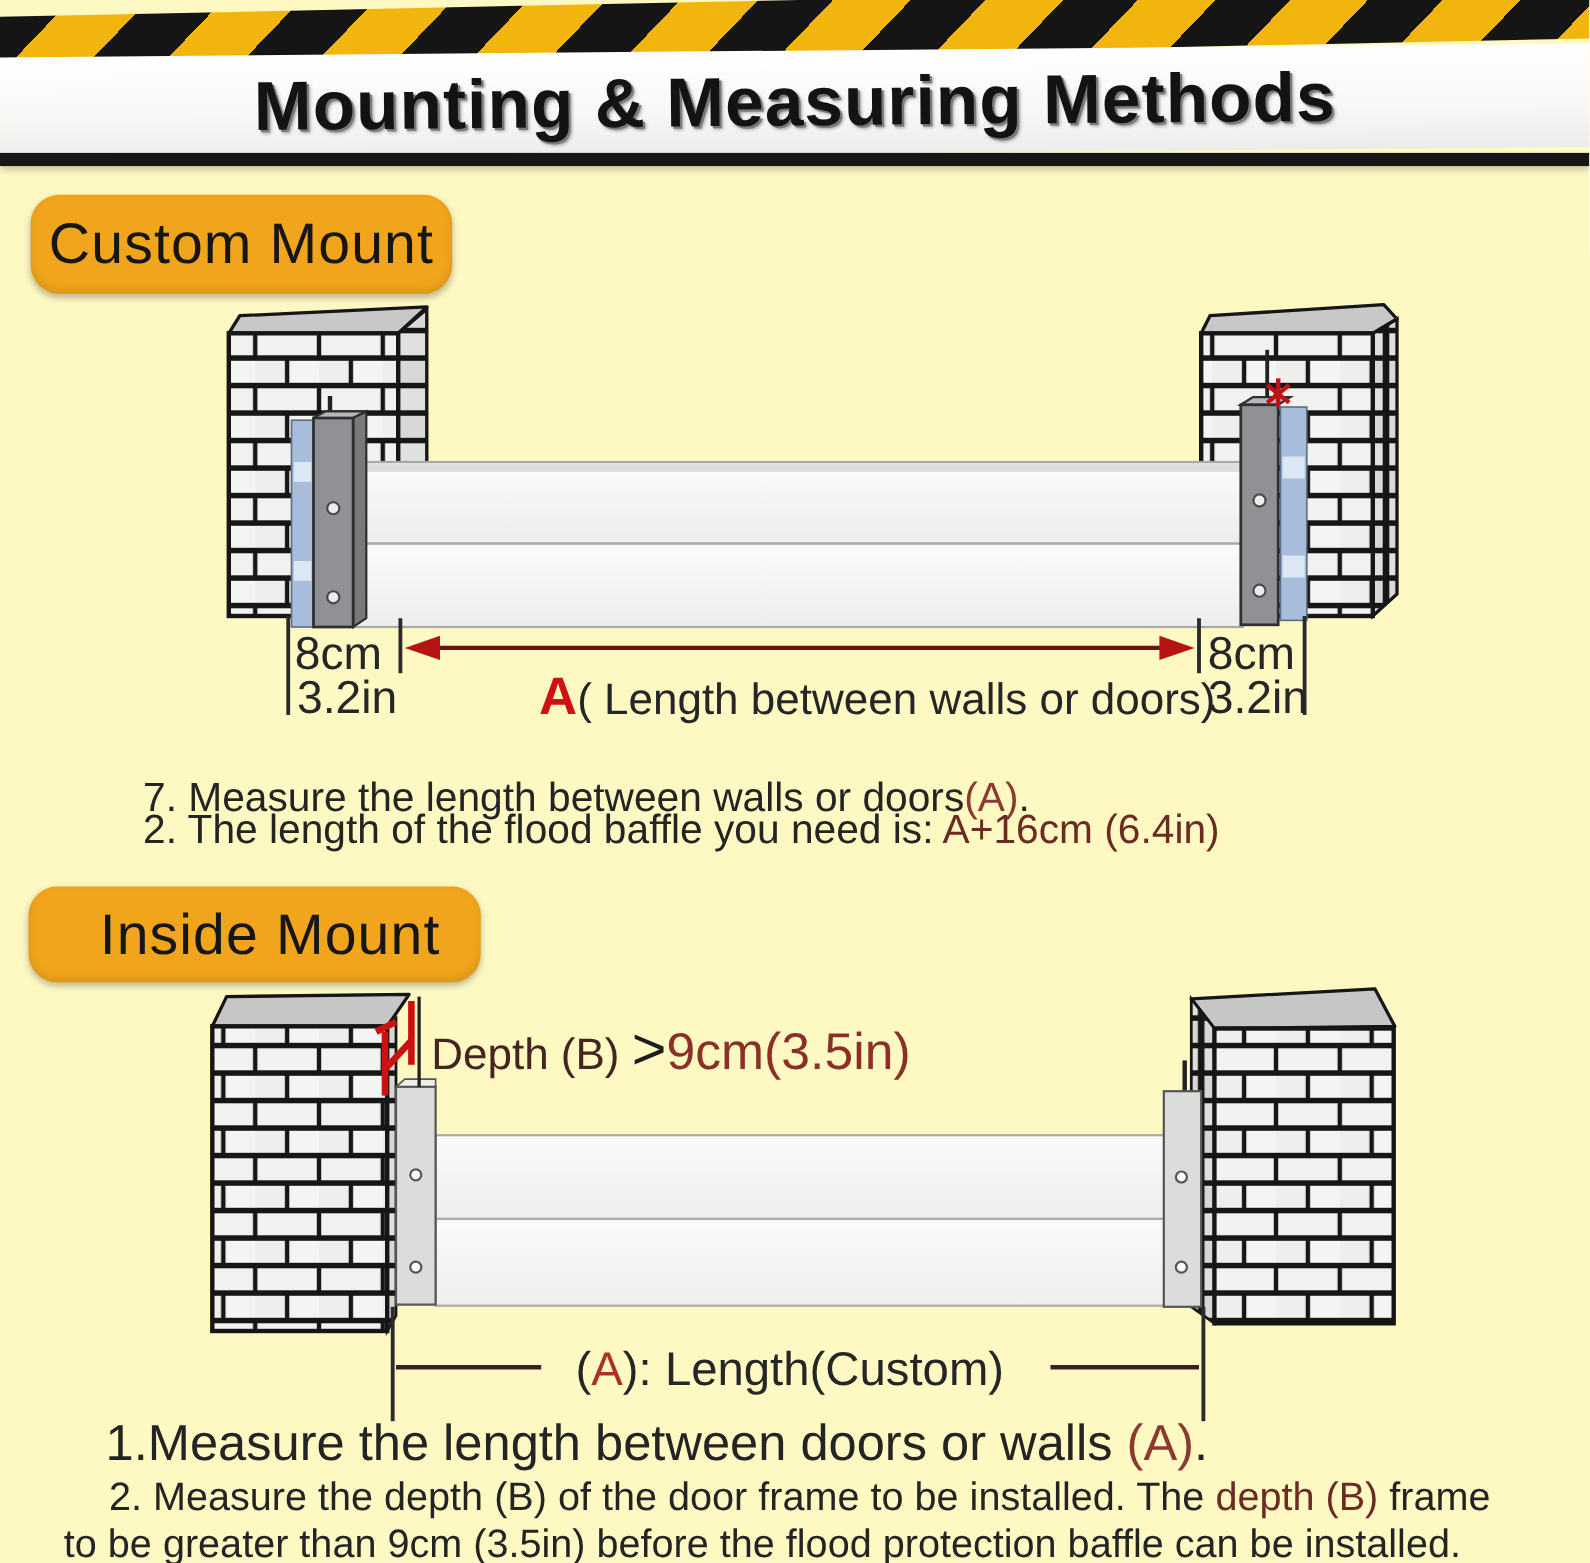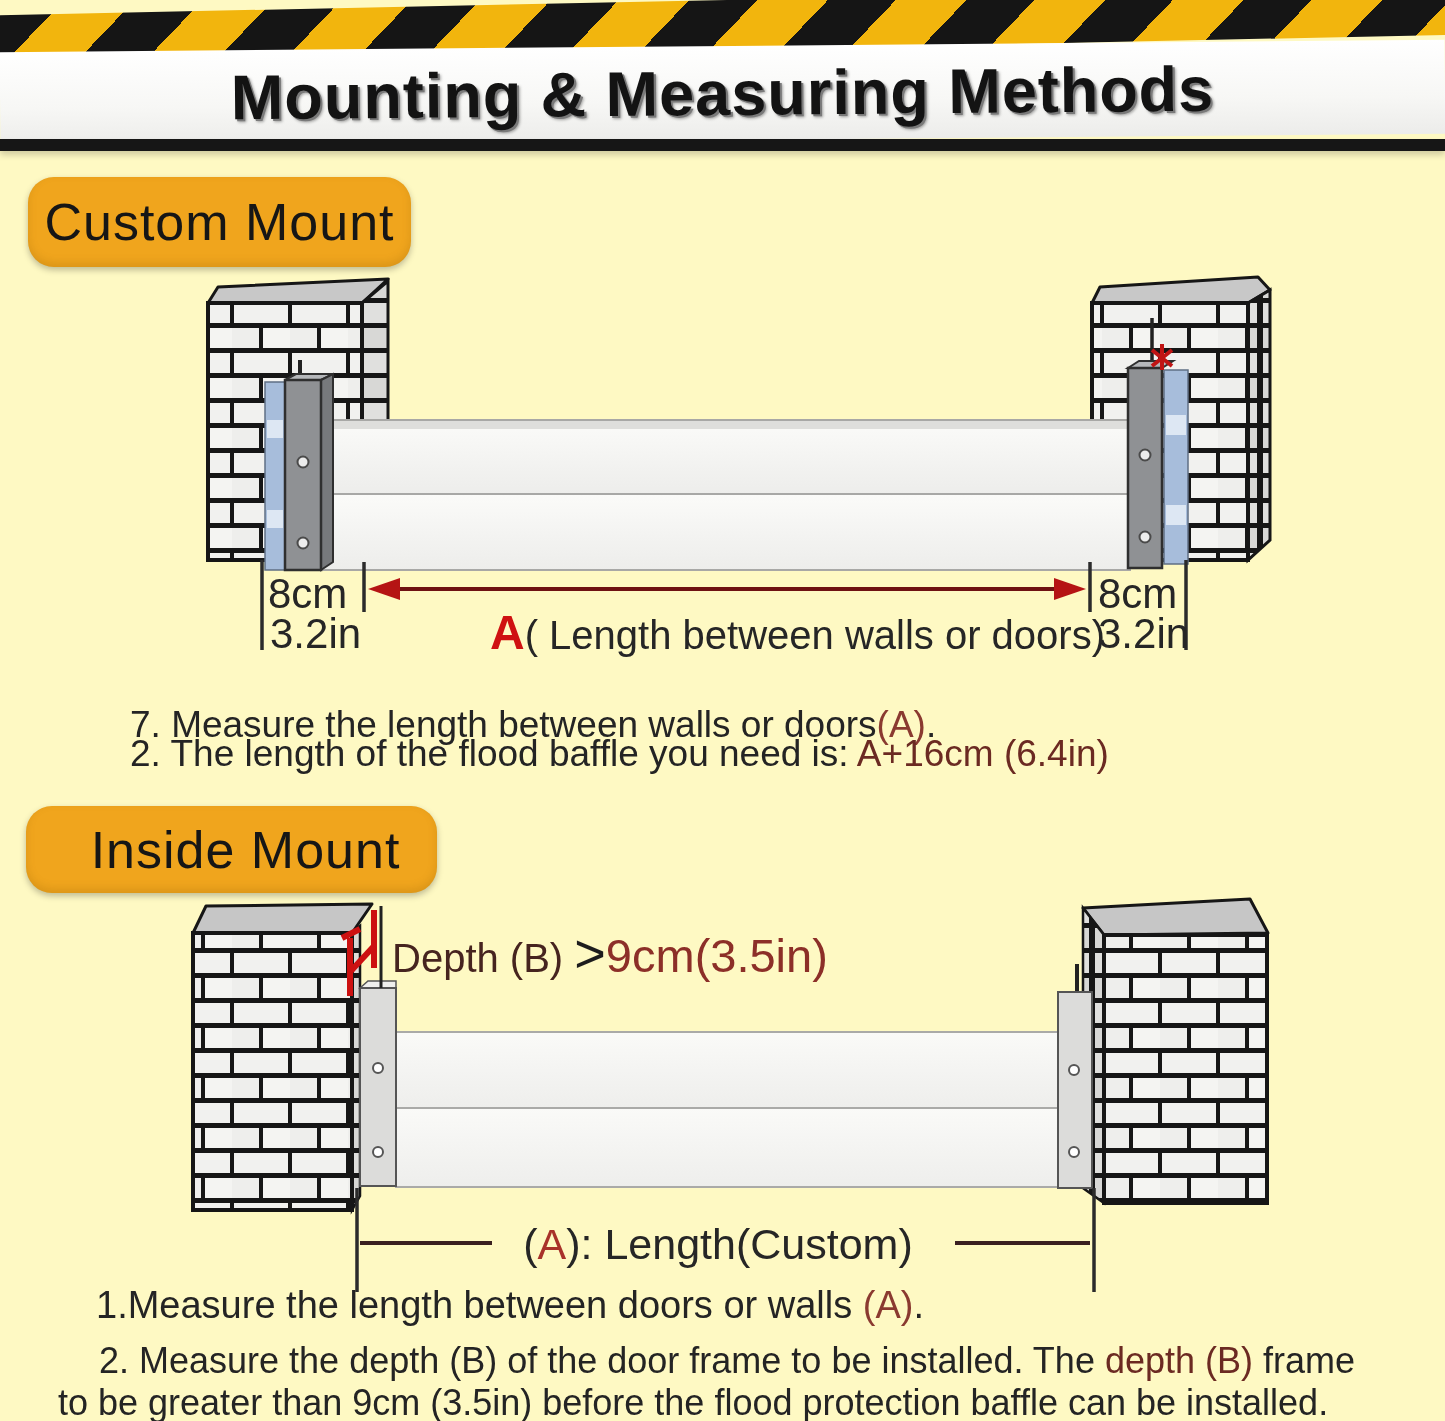--- a/index.html
+++ b/index.html
@@ -25,21 +25,21 @@
   .badge-inside{left:26px;top:806px;width:383px;height:87px;padding-left:28px;}
   
   .diagram{position:absolute;}
   svg text{font-family:"Liberation Sans",sans-serif;}
   
   .instr{position:absolute;white-space:nowrap;color:#242424;}
   .instr .mark-red{color:#8a3a30;}
   .instr .mark-darkred{color:#6b2a22;}
   .s1-line1{left:130px;top:704px;font-size:37px;}
   .s1-line2{left:130px;top:733px;font-size:37px;}
-  .s2-line1{left:96px;top:1284px;font-size:38px;}
+  .s2-line1{left:96px;top:1284px;font-size:46px;}
   .s2-line2{left:99px;top:1340px;font-size:36px;}
   .s2-line3{left:58px;top:1382px;font-size:36px;}
 </style>
 </head>
 <body>
 
 <div class="canvas">
 
   <div class="hazard-band"></div>
   <div class="title-band">

